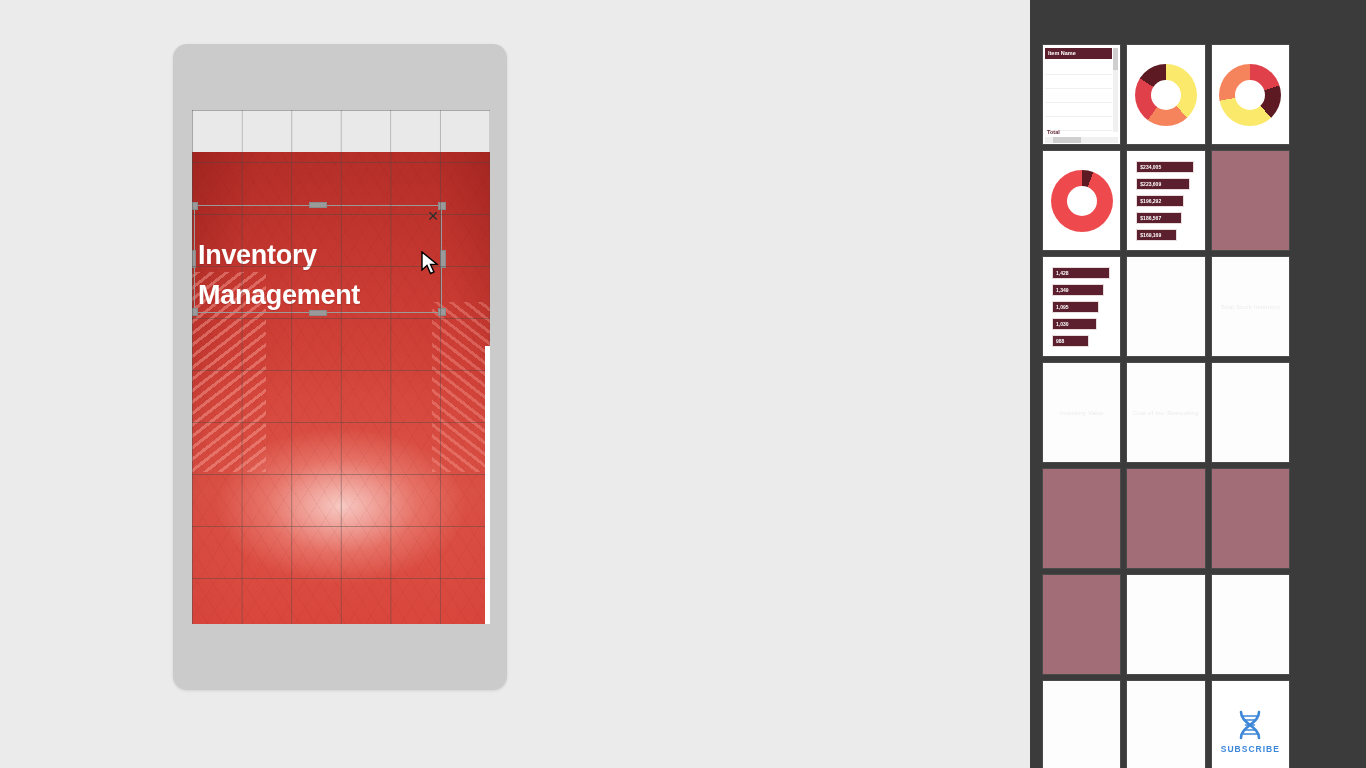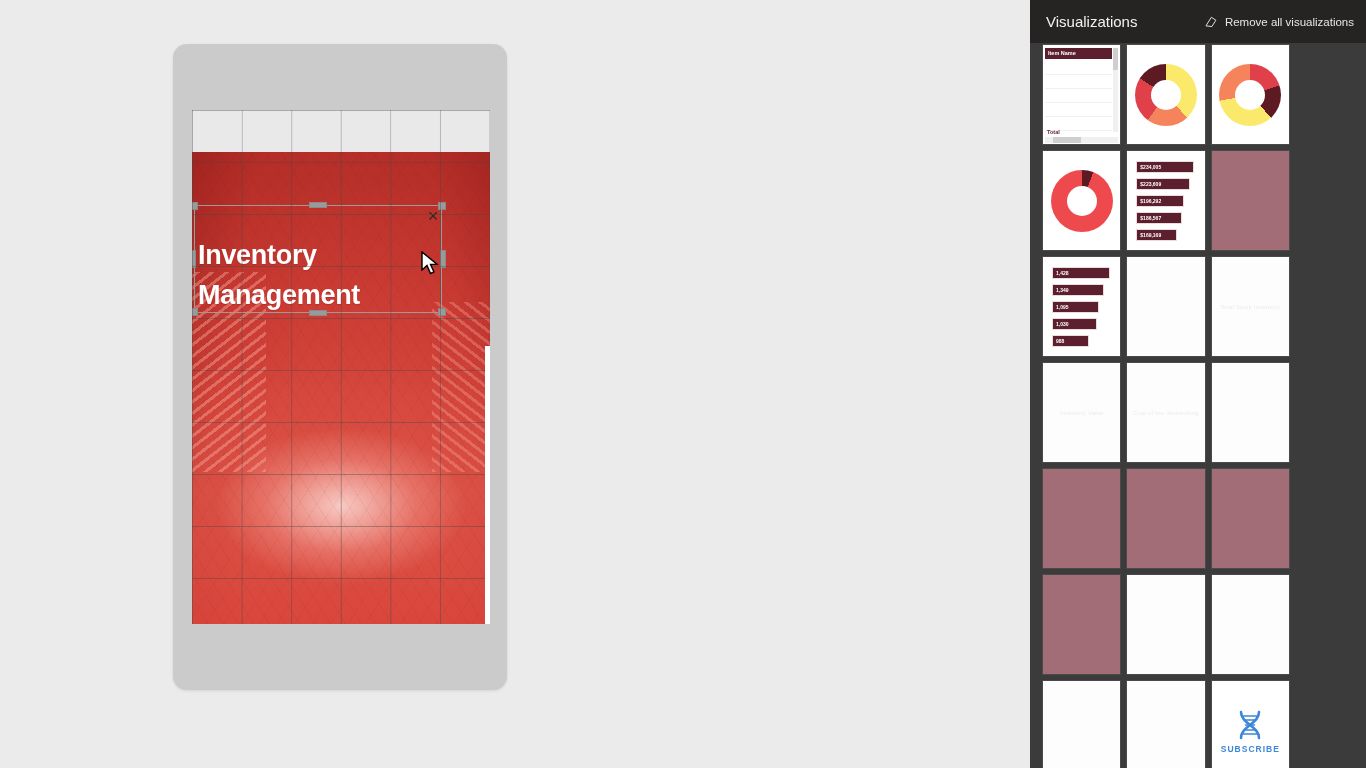--- a/index.html
+++ b/index.html
@@ -288,29 +288,20 @@
       <div class="v-scroll"></div>
     </div>
 
     <svg class="cursor" viewBox="0 0 20 26">
       <polygon points="1,1 1,19 6,14.5 9.5,22.5 13,21 9.5,13.5 16,13.2" fill="#ffffff" stroke="#000000" stroke-width="1.4"></polygon>
     </svg>
   </div>
 
   <div class="viz-pane">
 
-    <div class="viz-header">
-      <div class="viz-title">Visualizations</div>
-      <div class="remove-all">
-        <svg class="eraser-icon" viewBox="0 0 16 16">
-          <path d="M2.2 12.4 L8.4 2.6 L13.6 6.0 L9.0 13.2 Z" fill="none" stroke="#e6e6e6" stroke-width="1.1" stroke-linejoin="round"></path>
-        </svg>
-        <span>Remove all visualizations</span>
-      </div>
-    </div>
 
     <div class="viz-grid" id="viz-grid">
         <div class="viz-card">
           <div class="tbl-head">Item Name</div>
           <div class="tbl-rows">
             <i></i>
             <i></i>
             <i></i>
             <i></i>
             <i></i>

